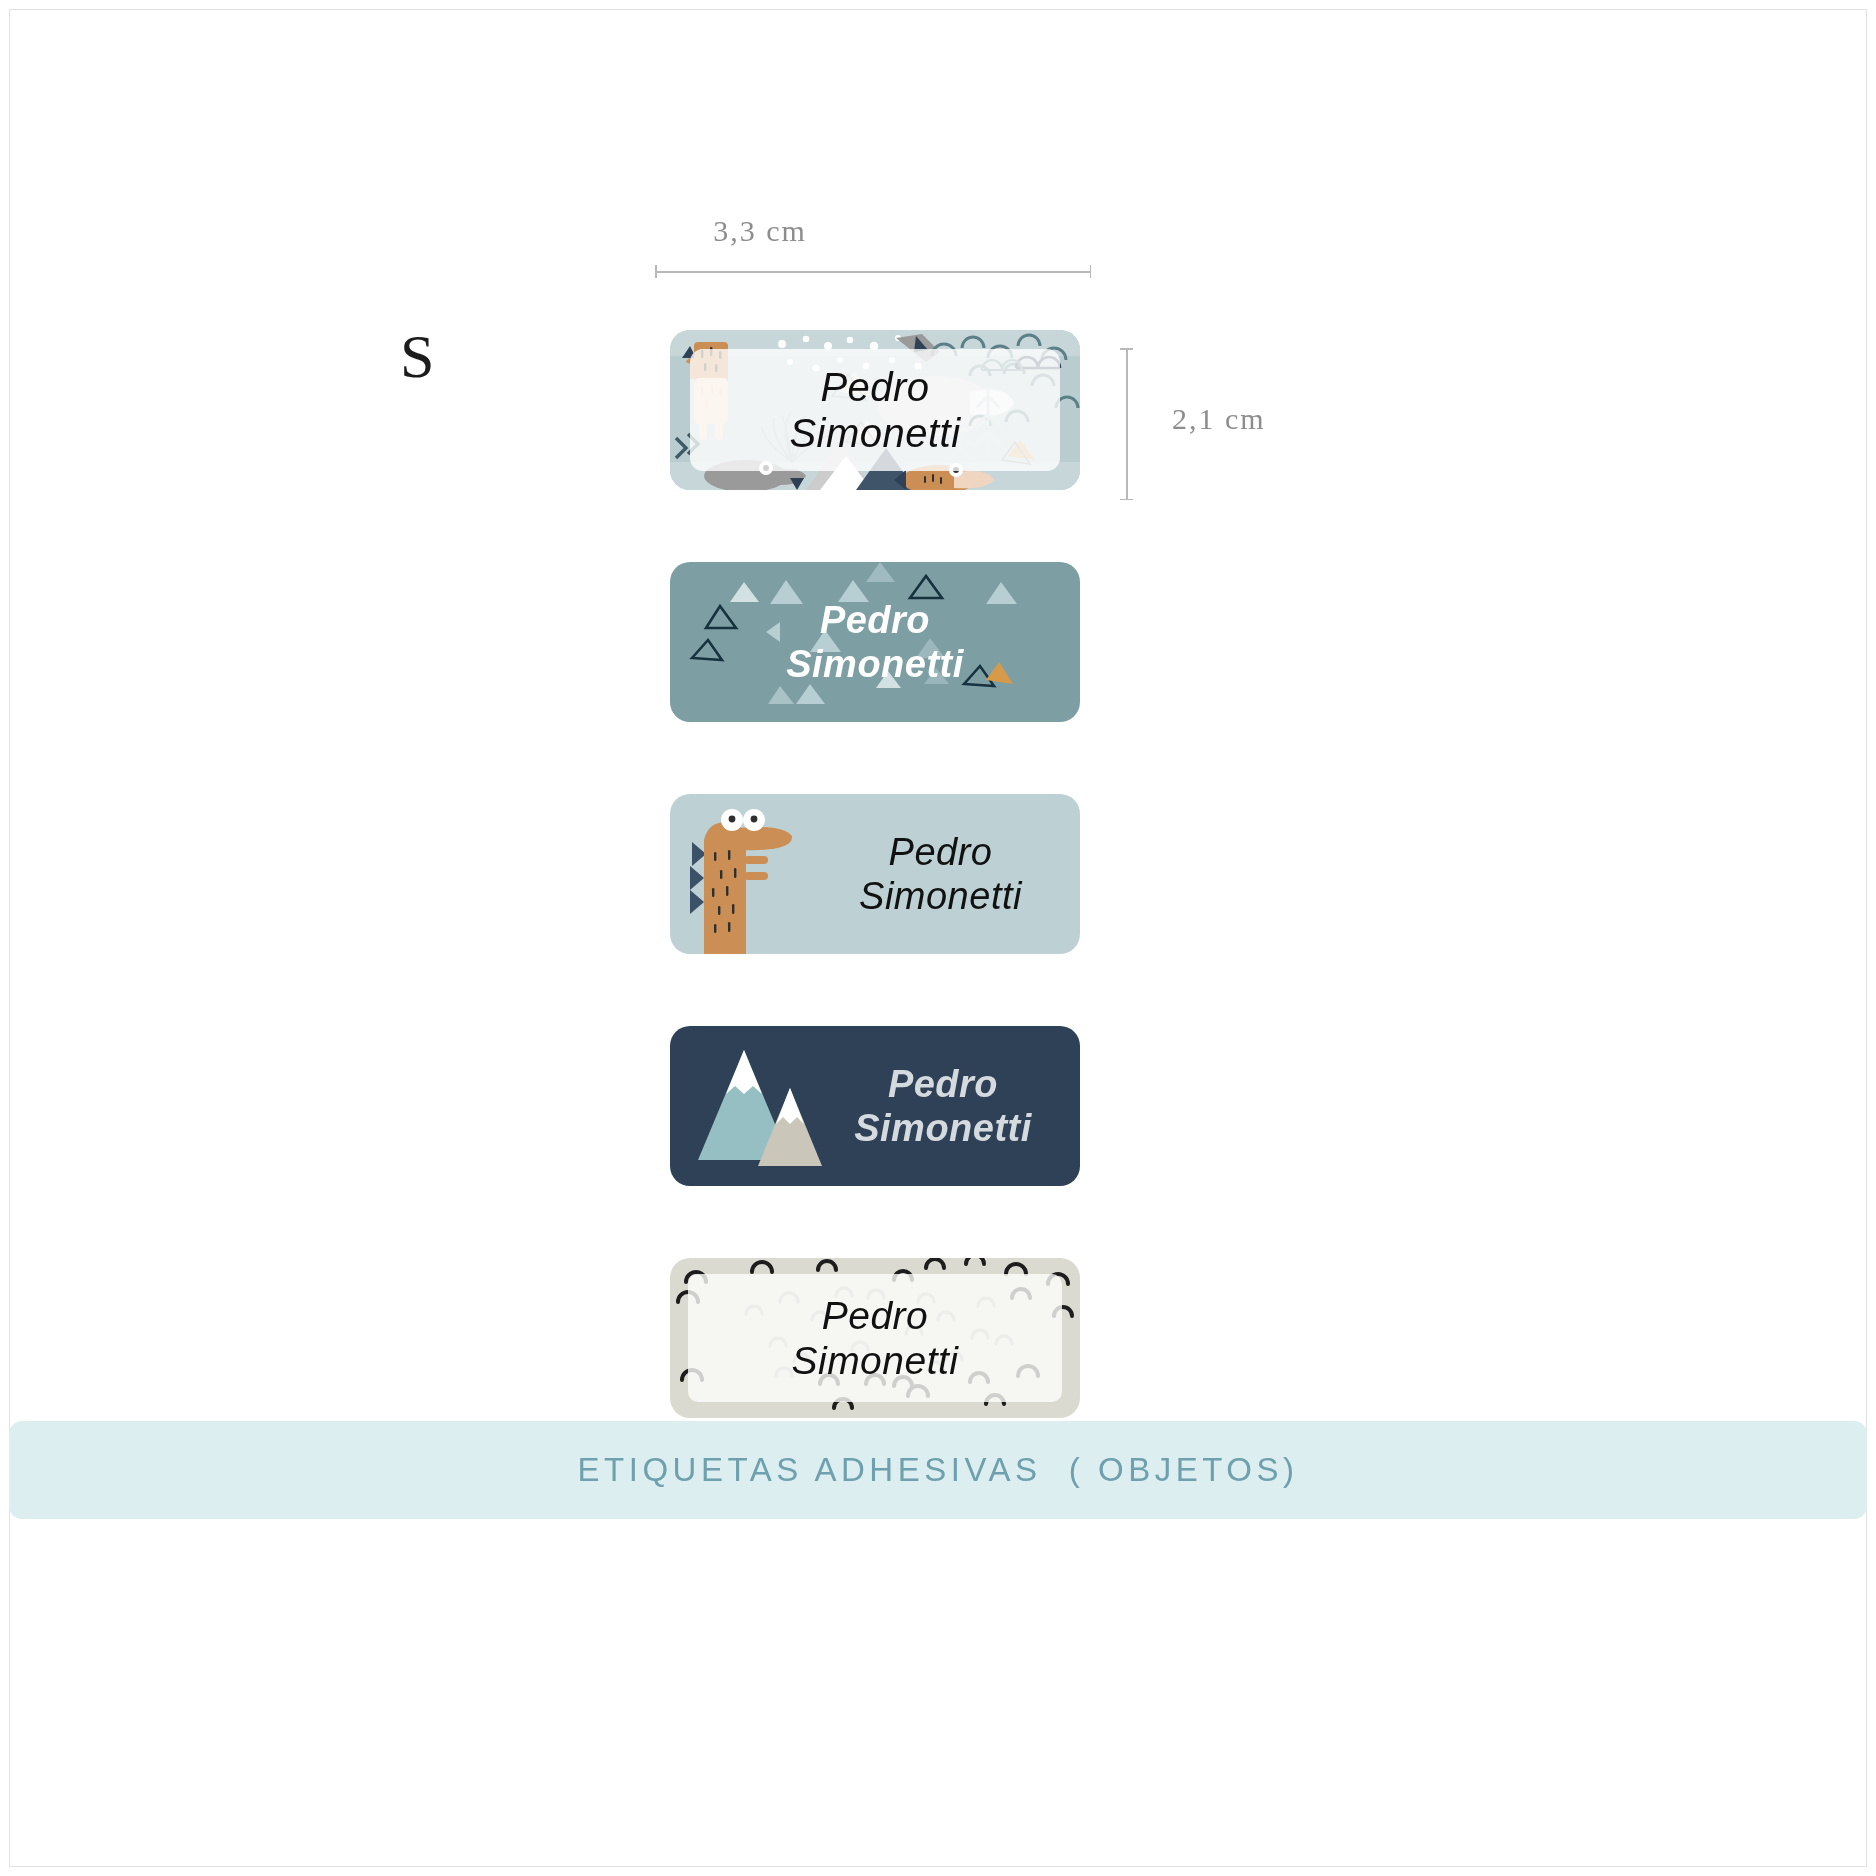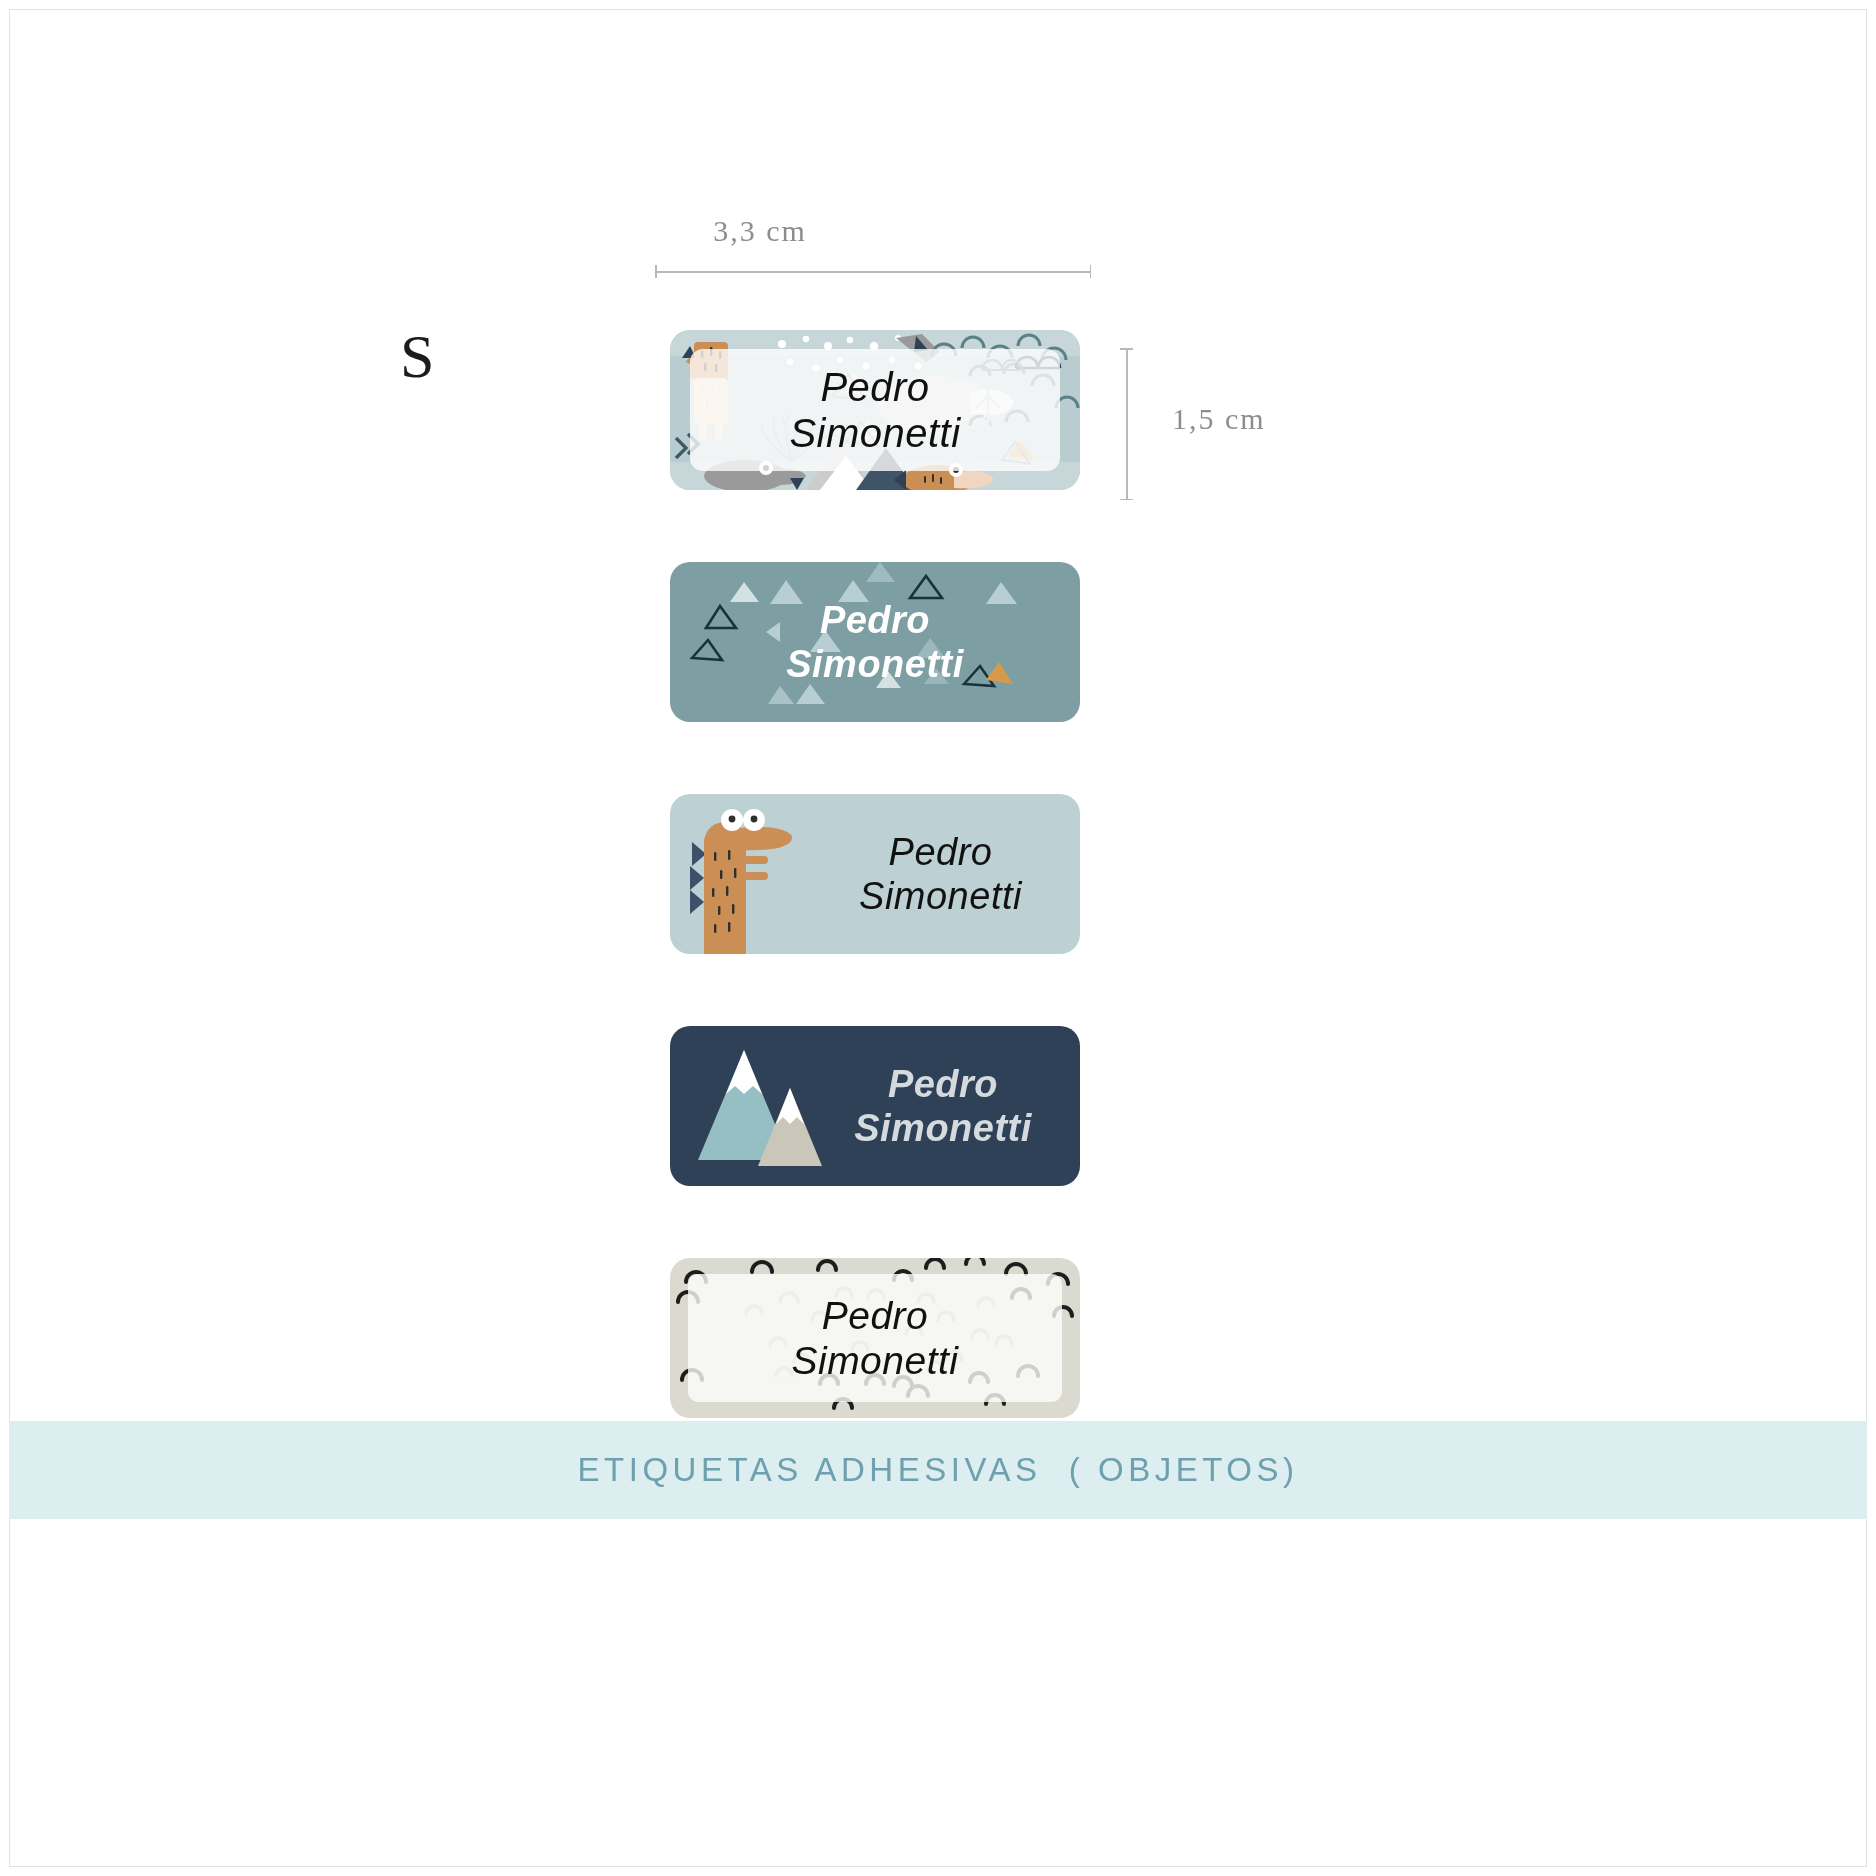--- a/index.html
+++ b/index.html
@@ -133,21 +133,21 @@
   }
   .lbl-arches .name{
     width:100%;font-size:39px;font-weight:400;color:#111111;letter-spacing:.5px;
   }
 
   
   .footer{
     position:absolute;left:9px;right:9px;bottom:9px;
     height:98px;
     background:#ddeef1;
-    display:flex;align-items:center;justify-content:center;
+    display:flex;align-items:center;justify-content:center;border-radius:13px;
   }
   .footer-text{
     font-size:33px;letter-spacing:4.5px;color:#6ea0ad;
     font-weight:400;white-space:pre;
   }
 </style>
 </head>
 <body>
 
 <div class="page-frame"></div>
@@ -159,21 +159,21 @@
     <div class="cap l"></div>
     <div class="bar"></div>
     <div class="cap r"></div>
   </div>
 
   <div class="dim-height-line">
     <div class="cap t"></div>
     <div class="bar"></div>
     <div class="cap b"></div>
   </div>
-  <div class="dim-height-label">1,5 cm</div>
+  <div class="dim-height-label">2,1 cm</div>
 
   <div class="size-letter">S</div>
 
   <div class="label-stack">
 
     <div class="label lbl-dino-scene">
       <div class="art">
         <svg width="410" height="160" viewBox="0 0 410 160">
 
           <rect x="0" y="0" width="410" height="26" fill="#c6d6d9"></rect>

